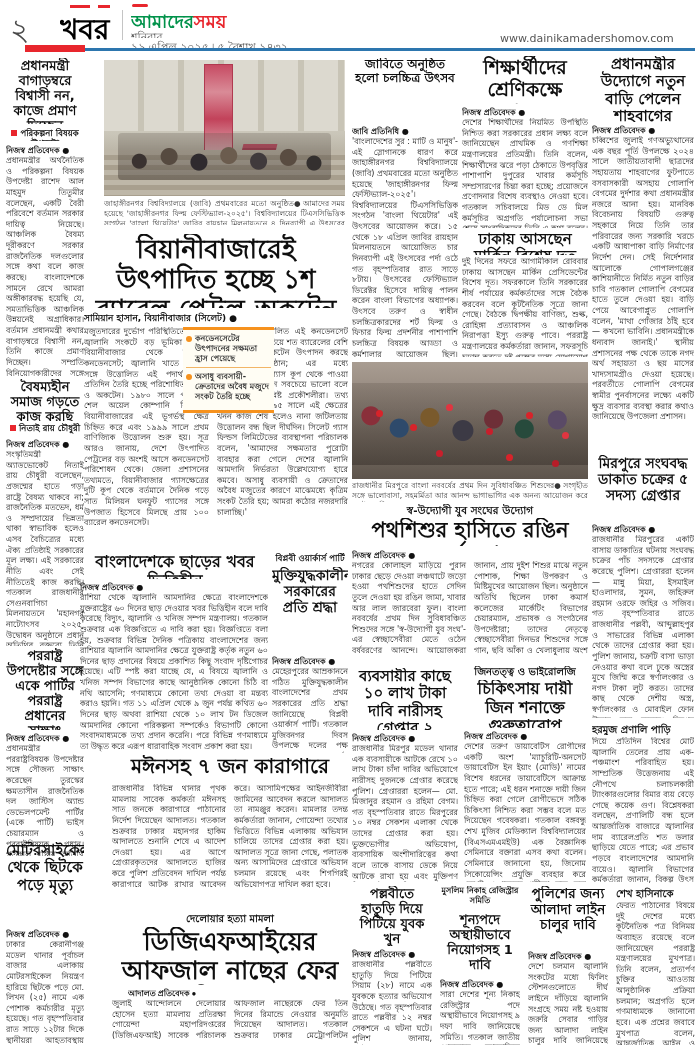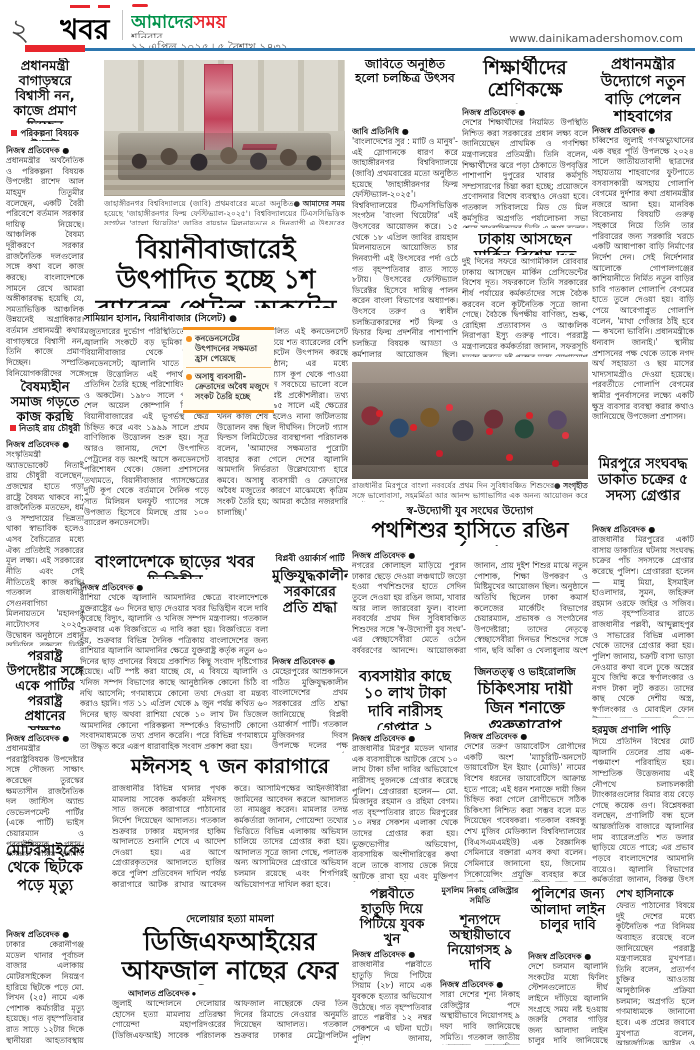--- a/index.html
+++ b/index.html
@@ -5,21 +5,21 @@
   html,body{margin:0;padding:0;}
   body{width:700px;height:1050px;position:relative;background:#ffffff;
        font-family:"DejaVu Sans","Liberation Sans",sans-serif;color:#1c1c1c;overflow:hidden;}
   .abs{position:absolute;overflow:hidden;}
   .hl{font-weight:bold;color:#0e0e0e;text-align:center;line-height:1.16;}
   .body-txt{font-size:8px;line-height:1.33;text-align:justify;color:#232323;}
   .byline{font-size:8px;font-weight:bold;color:#111;}
   .kicker{font-size:8.5px;font-weight:bold;color:#111;text-align:center;line-height:1.2;}
   .kicker-sq{display:inline-block;width:6px;height:6px;background:#e8262d;margin-right:3px;}
   .caption{font-size:7.5px;line-height:1.3;text-align:justify;color:#333;}
-  .caption .credit{float:right;font-weight:bold;}
+  .caption .credit{float:right;font-weight:normal;}
   .jump-head{font-size:10px;font-weight:bold;color:#0e0e0e;}
   .two-col{column-count:2;column-gap:8px;}
   
   .pagenum{font-size:30px;color:#4a4a4a;}
   .section-name{font-size:28px;font-weight:bold;color:#000;}
   .brand{font-size:18px;font-weight:bold;}
   .brand .g{color:#00924a;} .brand .r{color:#e8262d;}
   .hdr-small{font-size:11px;color:#555;}
   .rule-red{background:#e8262d;} .rule-blue{background:#2d76ae;}
   .accent-bar{background:#e8262d;}
@@ -72,21 +72,21 @@
 <div class="abs section-name" style="left:60px;top:8px;width:70px;height:36px;">খবর</div>
 <div class="abs accent-bar" style="left:70px;top:5px;width:20px;height:3px;"></div>
 <div class="abs accent-bar" style="left:98px;top:5px;width:12px;height:3px;"></div>
 <div class="abs vrule" style="left:122px;top:10px;width:1px;height:30px;"></div>
 <div class="abs accent-bar" style="left:132px;top:4px;width:16px;height:3px;border-radius:2px;"></div>
 <div class="abs brand" style="left:131px;top:8px;width:160px;height:20px;">
   <span class="g">আমাদের</span><span class="r">সময়</span>
 </div>
 <div class="abs hdr-small" style="left:131px;top:29px;width:120px;height:9px;">শনিবার</div>
 <div class="abs hdr-small" style="left:131px;top:39px;width:180px;height:9px;">১৯ এপ্রিল ২০২৫ ৷ ৫ বৈশাখ ১৪৩২</div>
-<div class="abs hdr-small" style="left:500px;top:32px;width:192px;height:10px;text-align:center;">www.dainikamadershomoy.com</div>
+<div class="abs hdr-small" style="left:500px;top:32px;width:192px;height:10px;text-align:left;">www.dainikamadershomoy.com</div>
 <div class="abs rule-red" style="left:25px;top:45px;width:60px;height:7px;"></div>
 <div class="abs rule-blue" style="left:85px;top:48px;width:610px;height:3px;"></div>
 
 <div class="abs hl" style="left:6px;top:58px;width:78px;height:66px;font-size:13px;">প্রধানমন্ত্রী বাগাড়ম্বরে বিশ্বাসী নন, কাজে প্রমাণ দিচ্ছেন</div>
 <div class="abs kicker" style="left:6px;top:128px;width:78px;height:13px;"><span class="kicker-sq"></span><span>পরিকল্পনা বিষয়ক উপদেষ্টা</span></div>
 <div class="abs byline" style="left:6px;top:144px;width:78px;height:10px;">নিজস্ব প্রতিবেদক ●</div>
 <div class="abs body-txt" style="left:6px;top:156px;width:78px;height:220px;">প্রধানমন্ত্রীর অর্থনৈতিক ও পরিকল্পনা বিষয়ক উপদেষ্টা রাশেদ আল মাহমুদ তিতুমীর বলেছেন, একটি বৈরী পরিবেশে বর্তমান সরকার দায়িত্ব নিয়েছে। আঞ্চলিক বৈষম্য দূরীকরণে সরকার রাজনৈতিক দলগুলোর সঙ্গে কথা বলে কাজ করছে। বাংলাদেশকে সামনে রেখে আমরা অঙ্গীকারবদ্ধ হয়েছি যে, সমতাভিত্তিক আঞ্চলিক উন্নয়নেই অগ্রাধিকার। বর্তমান প্রধানমন্ত্রী কথার বাগাড়ম্বরে বিশ্বাসী নন, তিনি কাজে প্রমাণ দিচ্ছেন। সম্প্রতি বিনিয়োগকারীদের সঙ্গে বৈঠকে তারই প্রমাণ মিলেছে। গতকাল শুক্রবার ফরিদপুর জেলা প্রশাসনের সম্মেলন কক্ষে সমতাভিত্তিক আঞ্চলিক উন্নয়ন শীর্ষক এক মতবিনিময় সভায় এসব কথা বলেন রাশেদ আল মাহমুদ তিতুমীর। ফরিদপুরের জেলা প্রশাসকের সভাপতিত্বে অনুষ্ঠিত সভায় জেলার বিভিন্ন পর্যায়ের কর্মকর্তা, রাজনৈতিক নেতা ও সুশীল সমাজের প্রতিনিধিরা উপস্থিত ছিলেন।</div>
 
 <div class="abs hl" style="left:6px;top:379px;width:78px;height:42px;font-size:13px;">বৈষম্যহীন সমাজ গড়তে কাজ করছি</div>
 <div class="abs kicker" style="left:6px;top:423px;width:78px;height:12px;"><span class="kicker-sq"></span><span>নিতাই রায় চৌধুরী</span></div>
@@ -180,21 +180,21 @@
 <div class="abs kicker" style="left:464px;top:666px;width:122px;height:12px;font-size:10px;">জিনতত্ত্ব ও ভাইরোলজি</div>
 <div class="abs hl" style="left:464px;top:680px;width:122px;height:48px;font-size:16px;">চিকিৎসায় দায়ী জিন শনাক্তে গুরুত্বারোপ</div>
 <div class="abs byline" style="left:464px;top:730px;width:122px;height:10px;">নিজস্ব প্রতিবেদক ●</div>
 <div class="abs body-txt" style="left:464px;top:742px;width:122px;height:140px;">দেশের তরুণ ডায়াবেটিস রোগীদের একটি অংশ 'ম্যাচুরিটি-অনসেট ডায়াবেটিস ইন ইয়াং (মোডি)' নামের বিশেষ ধরনের ডায়াবেটিসে আক্রান্ত হতে পারে; এই ধরন শনাক্তে দায়ী জিন চিহ্নিত করা গেলে রোগীভেদে সঠিক চিকিৎসা নিশ্চিত করা সম্ভব বলে মত দিয়েছেন গবেষকরা। গতকাল বঙ্গবন্ধু শেখ মুজিব মেডিক্যাল বিশ্ববিদ্যালয়ের (বিএসএমএমইউ) এক বৈজ্ঞানিক সেমিনারে বক্তারা এসব কথা বলেন। সেমিনারে জানানো হয়, জিনোম সিকোয়েন্সিং প্রযুক্তি ব্যবহার করে দেশেই এ ধরনের পরীক্ষা চালু করা সম্ভব; এতে চিকিৎসার ব্যয় ও ভোগান্তি দুই-ই কমবে। আন্তর্জাতিক গবেষণা সংস্থার সহযোগিতায় একটি পাইলট প্রকল্প শুরুর পরিকল্পনার কথাও জানান আয়োজকরা।</div>
 
 <div class="abs hl" style="left:352px;top:886px;width:80px;height:60px;font-size:13px;">পল্লবীতে হাতুড়ি দিয়ে পিটিয়ে যুবক খুন</div>
 <div class="abs byline" style="left:352px;top:948px;width:80px;height:10px;">নিজস্ব প্রতিবেদক ●</div>
 <div class="abs body-txt" style="left:352px;top:960px;width:80px;height:85px;">রাজধানীর পল্লবীতে হাতুড়ি দিয়ে পিটিয়ে সিয়াম (২৮) নামে এক যুবককে হত্যার অভিযোগ উঠেছে। গত বৃহস্পতিবার রাতে পল্লবীর ১২ নম্বর সেকশনে এ ঘটনা ঘটে। পুলিশ জানায়, পূর্বশত্রুতার জেরে এ হামলা হতে পারে। মরদেহ উদ্ধার করে ময়নাতদন্তের জন্য মর্গে পাঠানো হয়েছে। জড়িতদের গ্রেপ্তারে অভিযান চলছে।</div>
 
 <div class="abs kicker" style="left:440px;top:886px;width:80px;height:24px;font-size:8px;">মুসলিম নিকাহ রেজিস্ট্রার সমিতি</div>
-<div class="abs hl" style="left:440px;top:912px;width:80px;height:64px;font-size:13px;">শূন্যপদে অস্থায়ীভাবে নিয়োগসহ ৯ দাবি</div>
+<div class="abs hl" style="left:440px;top:912px;width:80px;height:64px;font-size:13px;">শূন্যপদে অস্থায়ীভাবে নিয়োগসহ 1 দাবি</div>
 <div class="abs byline" style="left:440px;top:978px;width:80px;height:10px;">নিজস্ব প্রতিবেদক ●</div>
 <div class="abs body-txt" style="left:440px;top:990px;width:80px;height:55px;">সারা দেশের শূন্য নিকাহ রেজিস্ট্রার পদে অস্থায়ীভাবে নিয়োগসহ ৯ দফা দাবি জানিয়েছে সমিতি। গতকাল জাতীয় প্রেসক্লাবে আয়োজিত সংবাদ সম্মেলনে সংগঠনের নেতারা এসব দাবি তুলে ধরেন।</div>
 
 <div class="abs hl" style="left:528px;top:886px;width:80px;height:62px;font-size:13.5px;">পুলিশের জন্য আলাদা লাইন চালুর দাবি</div>
 <div class="abs byline" style="left:528px;top:950px;width:80px;height:10px;">নিজস্ব প্রতিবেদক ●</div>
 <div class="abs body-txt" style="left:528px;top:962px;width:80px;height:83px;">দেশে চলমান জ্বালানি সংকটের মধ্যে ফিলিং স্টেশনগুলোতে দীর্ঘ লাইনে দাঁড়িয়ে জ্বালানি সংগ্রহে সময় নষ্ট হওয়ায় জরুরি সেবার গাড়ির জন্য আলাদা লাইন চালুর দাবি জানিয়েছে বাংলাদেশ পুলিশ অ্যাসোসিয়েশন। সংগঠনের পক্ষ থেকে কর্তৃপক্ষের কাছে পাঠানো এক চিঠিতে এ দাবি জানানো হয়েছে।</div>
 
 <div class="abs jump-head" style="left:616px;top:886px;width:79px;height:13px;">শেখ হাসিনাকে</div>
 <div class="abs body-txt" style="left:616px;top:901px;width:79px;height:144px;">ফেরত পাঠানোর বিষয়ে দুই দেশের মধ্যে কূটনৈতিক পত্র বিনিময় অব্যাহত রয়েছে বলে জানিয়েছেন পররাষ্ট্র মন্ত্রণালয়ের মুখপাত্র। তিনি বলেন, প্রত্যর্পণ চুক্তির আওতায় আনুষ্ঠানিক প্রক্রিয়া চলমান; অগ্রগতি হলে গণমাধ্যমকে জানানো হবে। এক প্রশ্নের জবাবে মুখপাত্র বলেন, আন্তর্জাতিক আইন ও দ্বিপক্ষীয় সম্পর্কের আলোকে বিষয়টি সরকার গুরুত্বের সঙ্গে দেখছে। বাংলাদেশ ১২ আগস্ট যে চিঠি দিয়েছিল, তার জবাব এখনো আসেনি বলেও জানান তিনি।</div>
 

